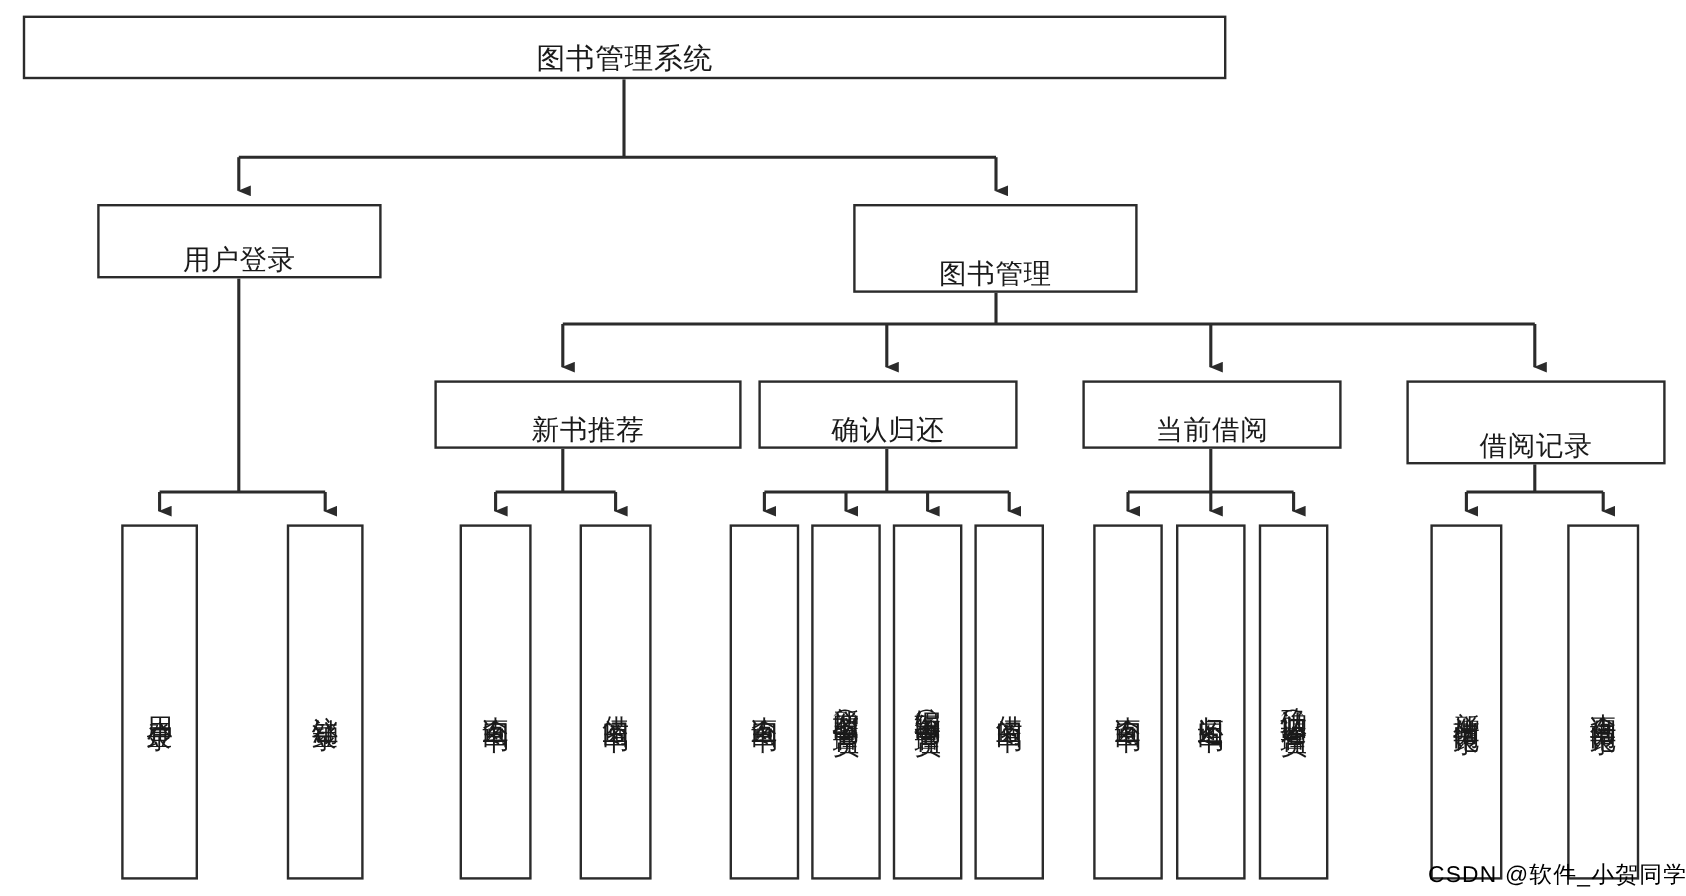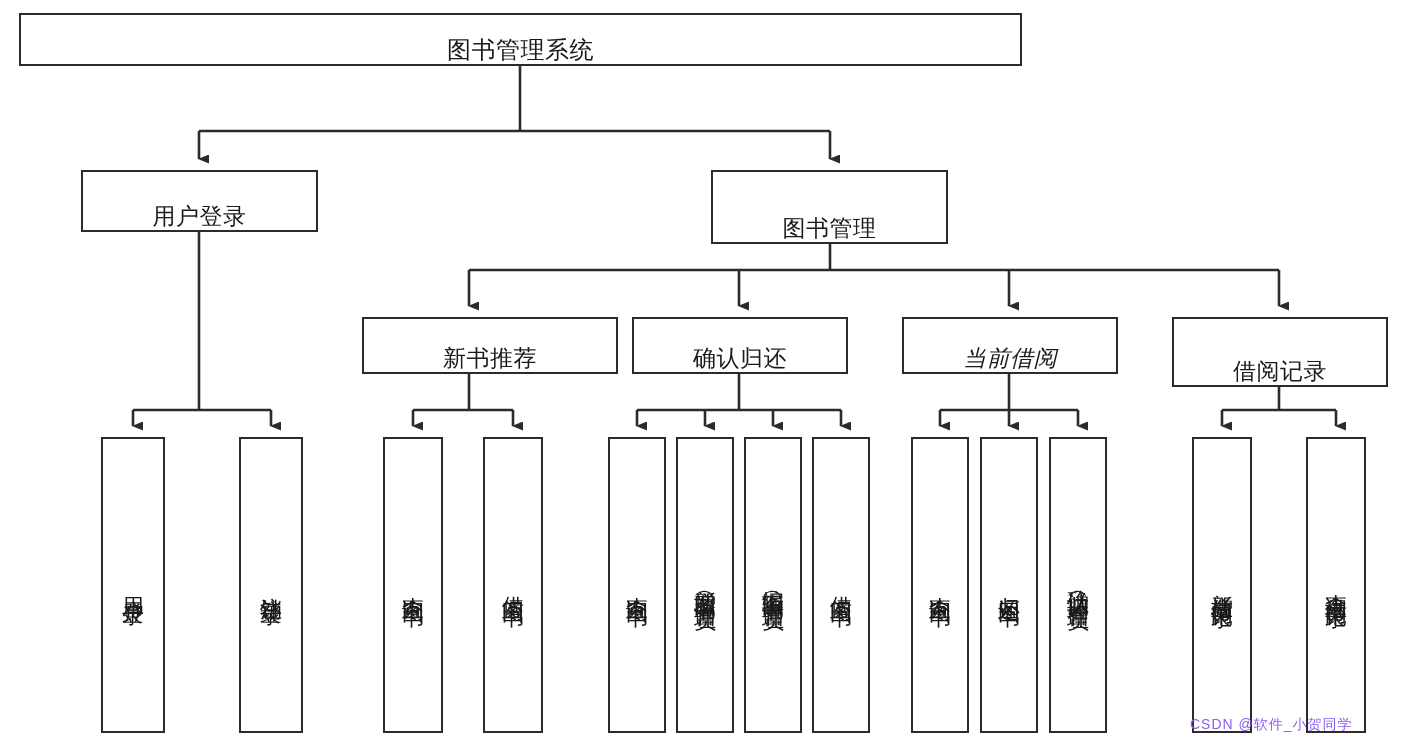--- a/index.html
+++ b/index.html
@@ -56,22 +56,22 @@
   .node.v .lbl {
     writing-mode: vertical-rl;
     text-orientation: upright;
     font-size: 22px;
     line-height: 1.0;
     letter-spacing: 3px;
     white-space: nowrap;
   }
   .watermark {
     position: absolute;
-    font-size: 14px;
-    color: #8b5cf6;
+    font-size: 19px;
+    color: #000000;
     letter-spacing: 1px;
     white-space: nowrap;
     user-select: none;
   }
 </style>
 </head>
 <body>
 
 <div id="canvas">
 
@@ -136,21 +136,21 @@
   <div class="node h" style="left:711px; top:170px; width:237px; height:74px;">
     <span class="lbl">图书管理</span>
   </div>
 
   <div class="node h" style="left:362px; top:317px; width:256px; height:57px;">
     <span class="lbl">新书推荐</span>
   </div>
   <div class="node h" style="left:632px; top:317px; width:216px; height:57px;">
     <span class="lbl">确认归还</span>
   </div>
-  <div class="node h" style="left:902px; top:317px; width:216px; height:57px;font-style:italic;">
+  <div class="node h" style="left:902px; top:317px; width:216px; height:57px;">
     <span class="lbl">当前借阅</span>
   </div>
   <div class="node h" style="left:1172px; top:317px; width:216px; height:70px;">
     <span class="lbl">借阅记录</span>
   </div>
 
   <div class="node v" style="left:101px; top:437px; width:64px; height:296px;">
     <span class="lbl">用户登录</span>
   </div>
   <div class="node v" style="left:239px; top:437px; width:64px; height:296px;">

